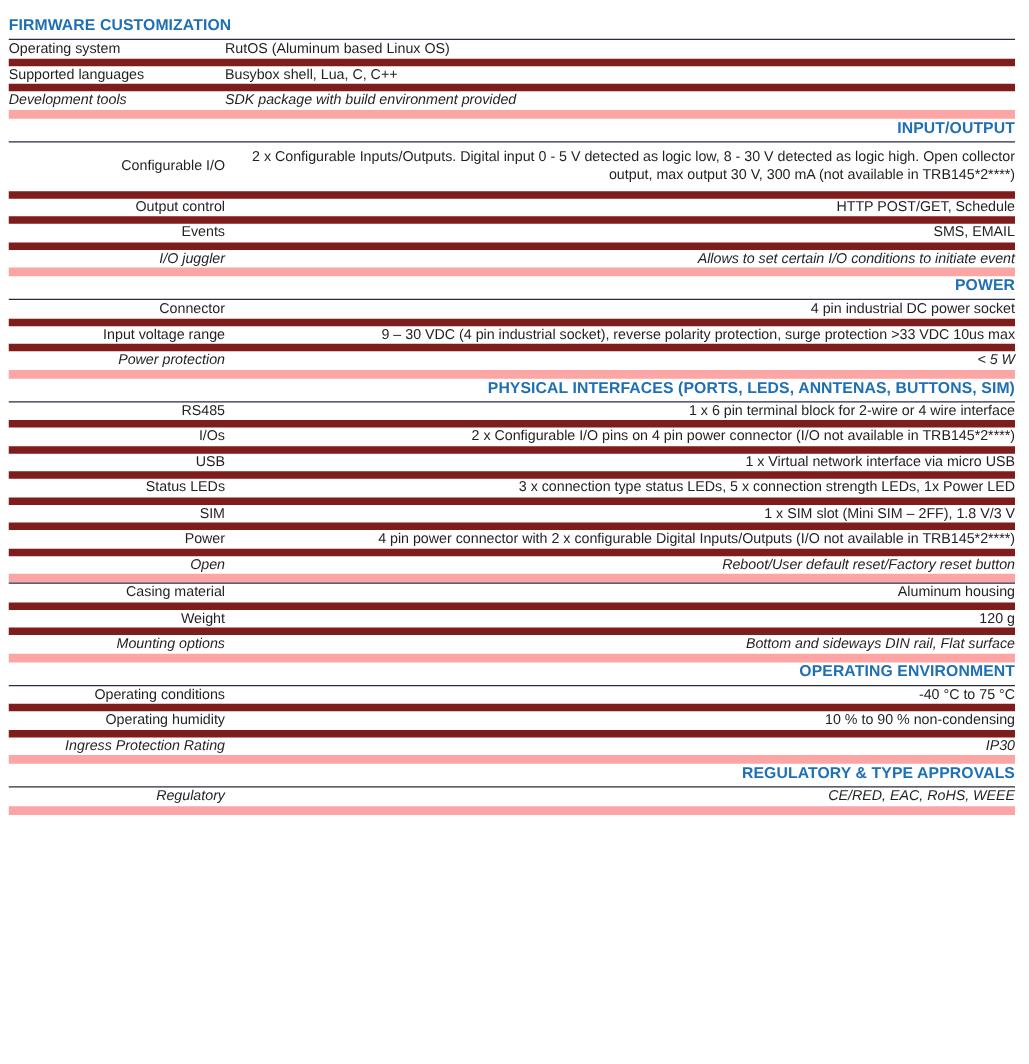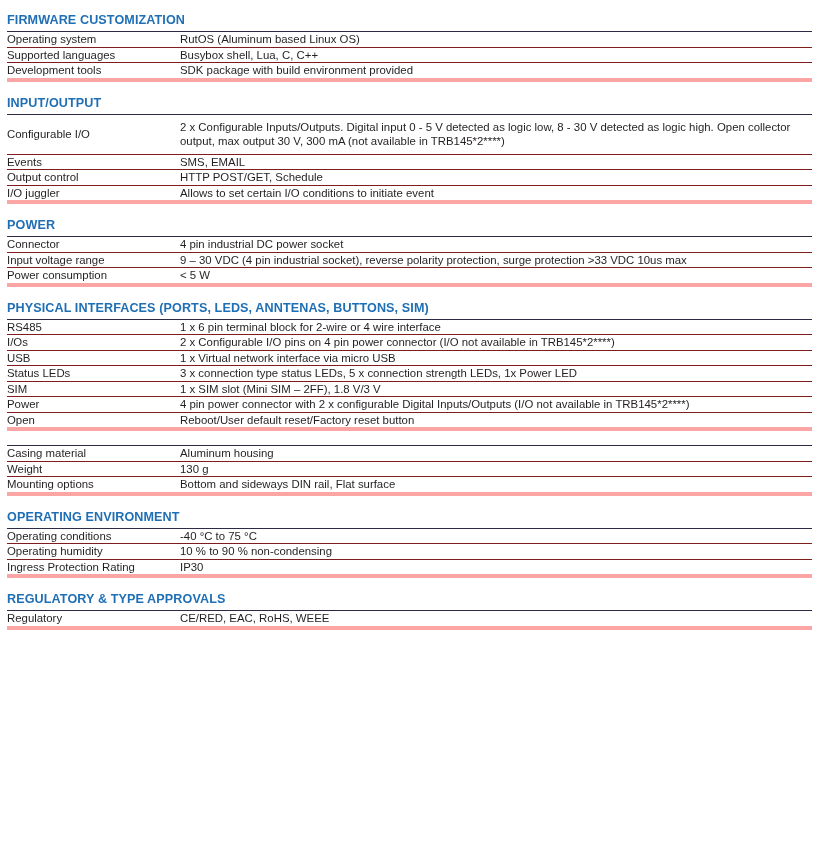--- a/index.html
+++ b/index.html
@@ -18,21 +18,21 @@
   }
   .sheet {
     width: 726px;
     padding: 0 11px 0 7px;
     padding-top: 13px;
   }
   .section {
     width: 805px;
   }
   .section + .section {
-    margin-top: 14px;
+    text-align: right;
   }
   .section-title {
     font-size: 12.6px;
     font-weight: bold;
     letter-spacing: 0.1px;
     color: #1f6fb5;
     line-height: 15px;
     padding-bottom: 3px;
     white-space: nowrap;
   }
@@ -40,26 +40,27 @@
     height: 1px;
     background: #2b2b45;
     width: 805px;
   }
   .spec-table {
     width: 805px;
     border-collapse: collapse;
     table-layout: fixed;
   }
   .spec-row > td {
-    border-bottom: 1px solid #7f1d1d;
+    border-bottom: 6px solid #7f1d1d;
     vertical-align: middle;
     padding: 0;
   }
   .spec-row:last-child > td {
-    border-bottom: 4px solid #fca5a5;
+    border-bottom: 7px solid #fca5a5;
+    font-style: italic;
   }
   .cell-label {
     width: 173px;
     font-size: 11.4px;
     line-height: 14px;
     padding: 4px 6px 4px 1px;
     color: #231f20;
   }
   .cell-value {
     font-size: 11.4px;
@@ -101,49 +102,49 @@
       <div class="section">
         <div class="section-title">INPUT/OUTPUT</div>
         <div class="section-rule"></div>
         <table class="spec-table">
           <tbody>
             <tr class="spec-row tall">
               <td class="cell-label">Configurable I/O</td>
               <td class="cell-value">2 x Configurable Inputs/Outputs. Digital input 0 - 5 V detected as logic low, 8 - 30 V detected as logic high. Open collector output, max output 30 V, 300 mA (not available in TRB145*2****)</td>
             </tr>
             <tr class="spec-row">
+              <td class="cell-label">Output control</td>
+              <td class="cell-value">HTTP POST/GET, Schedule</td>
+            </tr>
+            <tr class="spec-row">
               <td class="cell-label">Events</td>
               <td class="cell-value">SMS, EMAIL</td>
             </tr>
             <tr class="spec-row">
-              <td class="cell-label">Output control</td>
-              <td class="cell-value">HTTP POST/GET, Schedule</td>
-            </tr>
-            <tr class="spec-row">
               <td class="cell-label">I/O juggler</td>
               <td class="cell-value">Allows to set certain I/O conditions to initiate event</td>
             </tr>
           </tbody>
         </table>
       </div>
       <div class="section">
         <div class="section-title">POWER</div>
         <div class="section-rule"></div>
         <table class="spec-table">
           <tbody>
             <tr class="spec-row">
               <td class="cell-label">Connector</td>
               <td class="cell-value">4 pin industrial DC power socket</td>
             </tr>
             <tr class="spec-row">
               <td class="cell-label">Input voltage range</td>
               <td class="cell-value">9 – 30 VDC (4 pin industrial socket), reverse polarity protection, surge protection &gt;33 VDC 10us max</td>
             </tr>
             <tr class="spec-row">
-              <td class="cell-label">Power consumption</td>
+              <td class="cell-label">Power protection</td>
               <td class="cell-value">&lt; 5 W</td>
             </tr>
           </tbody>
         </table>
       </div>
       <div class="section">
         <div class="section-title">PHYSICAL INTERFACES (PORTS, LEDS, ANNTENAS, BUTTONS, SIM)</div>
         <div class="section-rule"></div>
         <table class="spec-table">
           <tbody>
@@ -181,21 +182,21 @@
       <div class="section">
         <div class="section-rule"></div>
         <table class="spec-table">
           <tbody>
             <tr class="spec-row">
               <td class="cell-label">Casing material</td>
               <td class="cell-value">Aluminum housing</td>
             </tr>
             <tr class="spec-row">
               <td class="cell-label">Weight</td>
-              <td class="cell-value">130 g</td>
+              <td class="cell-value">120 g</td>
             </tr>
             <tr class="spec-row">
               <td class="cell-label">Mounting options</td>
               <td class="cell-value">Bottom and sideways DIN rail, Flat surface</td>
             </tr>
           </tbody>
         </table>
       </div>
       <div class="section">
         <div class="section-title">OPERATING ENVIRONMENT</div>

